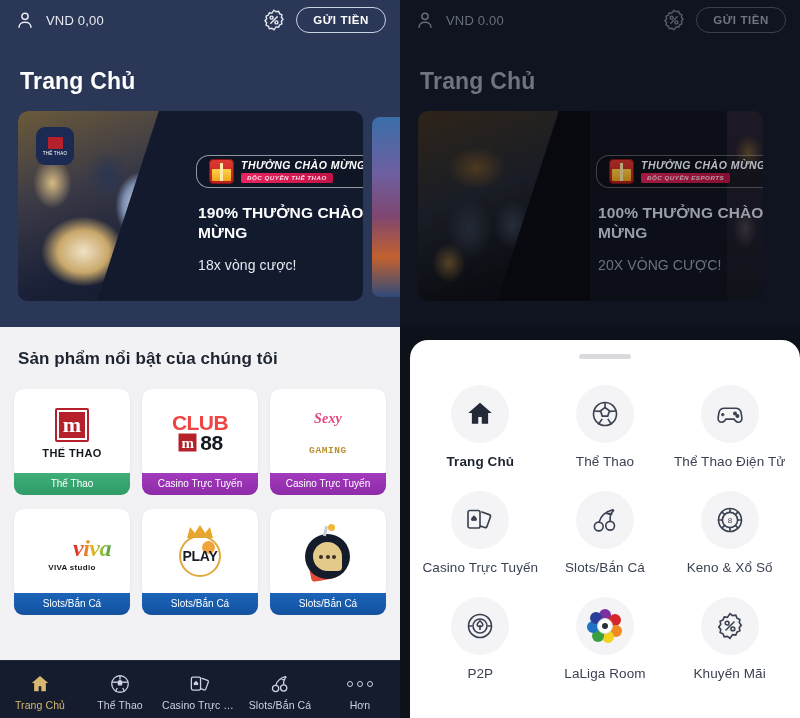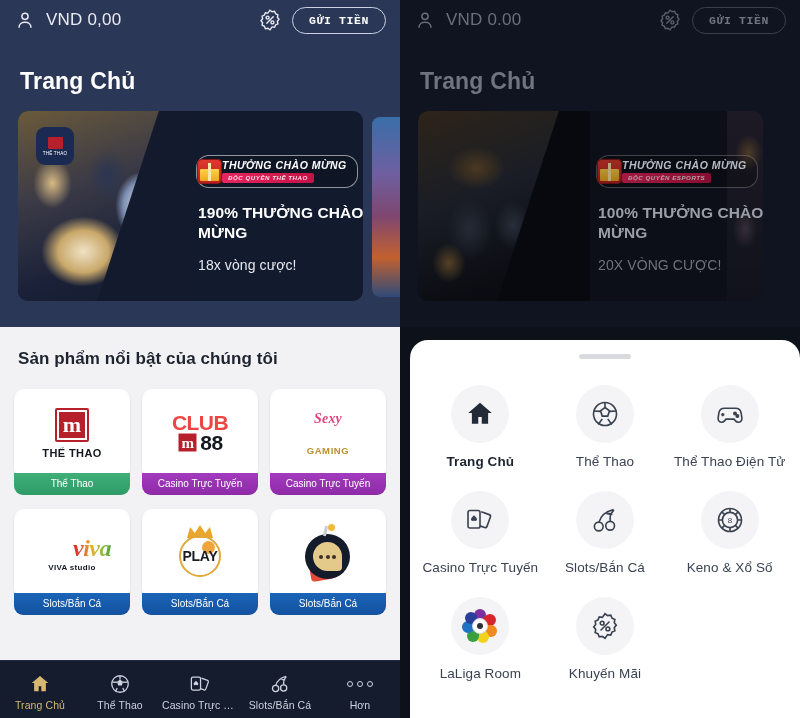--- a/index.html
+++ b/index.html
@@ -19,31 +19,31 @@
   
   .app-header {
     position: relative; height: 40px; width: 100%;
     background: #2b3756;
     display: flex; align-items: center; padding: 0 14px; gap: 10px;
   }
   .panel-right .app-header { background: #0f1420; }
 
   .acct { display: flex; align-items: center; gap: 10px; }
   .person-ic { width: 22px; height: 22px; display: block; }
-  .balance { color: #e8ebf2; font-size: 17px; letter-spacing: .2px; white-space: nowrap; }
+  .balance { color: #e8ebf2; font-size: 13px; letter-spacing: .2px; white-space: nowrap; }
   .panel-right .balance { color: #6a6f7c; }
 
   .hdr-spacer { flex: 1; }
   .promo-badge-ic { width: 24px; height: 24px; display: block; }
   .deposit-btn {
     border: 1.4px solid #c9d0e0; border-radius: 16px;
     color: #ffffff; background: transparent;
     font-size: 11.5px; font-weight: 700; letter-spacing: .6px;
     padding: 6px 16px; white-space: nowrap; cursor: pointer;
-    font-family: Liberation Mono, monospace;
+    font-family: Liberation Sans, sans-serif;
   }
   .panel-right .deposit-btn { color: #70757f; border-color: #3b4048; }
 
   
   .hero-wrap { background: #2b3756; padding: 18px 0 20px 0; }
   .panel-right .hero-wrap { background: #0f1420; }
   .page-title {
     color: #ffffff; font-size: 23px; font-weight: 700;
     padding: 10px 20px 16px 20px; letter-spacing: .2px;
   }
@@ -117,23 +117,23 @@
   }
   .art-chip .chip-m {
     width: 15px; height: 12px; background: #b5202a; border-radius: 1px;
   }
   .art-chip .chip-t { color: #ffffff; font-size: 4.6px; letter-spacing: .2px; }
 
   
   .banner-copy { position: absolute; left: 178px; top: 0; right: 8px; height: 190px; }
   .wb-chip {
     position: absolute; left: 0; top: 44px;
-    display: flex; align-items: center; 
+    display: flex; align-items: center; gap: 7px;
     border: 1px solid rgba(255,255,255,.55); border-radius: 13px;
-    padding: 3px 10px 3px 0; background: rgba(0,0,0,.18);
+    padding: 3px 10px 3px 12px; background: rgba(0,0,0,.18);
   }
   .gift-ic {
     width: 25px; height: 25px; border-radius: 5px;
     background: linear-gradient(180deg,#e03a30 0%,#b81f20 100%);
     position: relative; flex: none;
     box-shadow: 0 0 0 1px #8a1616 inset;
   }
   .gift-ic::before {
     content:""; position:absolute; left: 3px; top: 10px; width: 19px; height: 12px;
     background: linear-gradient(180deg,#ffd24a 0%,#f0a81e 100%); border-radius: 1px;
@@ -219,21 +219,21 @@
   }
   .c88-88 { color:#14181f; font-size:21px; font-weight:700; letter-spacing:-.5px;text-align:center; }
 
   .logo-sexy { display:flex; flex-direction:column; align-items:center; gap:18px; }
   .sx-top {
     color:#e0457f; font-family:"Liberation Serif", serif; font-style:italic;
     font-weight:700; font-size:14px; letter-spacing:.2px;
   }
   .sx-bot {
     color:#b9912f; font-size:9.5px; font-weight:700; letter-spacing:.6px;
-    font-family:Liberation Sans, sans-serif;
+    font-family:Liberation Mono, monospace;
   }
 
   .logo-viva { display:flex; flex-direction:column; align-items:center; gap:1px; }
   .vv-word {
     font-family:"Liberation Serif", serif; font-style:italic; font-weight:700;
     font-size:24px; letter-spacing:-.5px;
     background: linear-gradient(90deg,#d8232a 0%,#e2562c 22%,#eab01f 48%,#9cc23b 72%,#4fa23e 100%);
     -webkit-background-clip: text; background-clip: text; color: transparent; margin-left: 40px;
   }
   .vv-sub { color:#14181f; font-size:8px; font-weight:700; letter-spacing:.3px; }
@@ -641,20 +641,31 @@
             <svg class="mi-svg" viewBox="0 0 24 24" fill="none" stroke="#3a4252" stroke-width="1.3">
               <circle cx="12" cy="12" r="9.2"></circle>
                 <circle cx="12" cy="12" r="6.1"></circle>
               <path d="M12 2.8v3.1M12 18.1v3.1M2.8 12h3.1M18.1 12h3.1M5.5 5.5l2.2 2.2M16.3 16.3l2.2 2.2M18.5 5.5l-2.2 2.2M7.7 16.3l-2.2 2.2"></path>
               <text x="12" y="14.7" font-size="6.4" font-family="Liberation Sans, sans-serif" fill="#3a4252" stroke="none" text-anchor="middle">8</text>
             </svg>
           </span>
           <span class="menu-lbl">Keno &amp; Xổ Số</span>
         </div>
 
+        <div class="menu-item">
+          <span class="menu-circle">
+            <svg class="mi-svg" viewBox="0 0 24 24" fill="none" stroke="#3a4252" stroke-width="1.3">
+              <circle cx="12" cy="12" r="9.2"></circle>
+                <circle cx="12" cy="12" r="5.6"></circle>
+              <path d="M12 7.8c1.4 1.3 2.3 2.3 2.3 3.2a1.35 1.35 0 01-2.3.85 1.35 1.35 0 01-2.3-.85c0-.9.9-1.9 2.3-3.2z"></path>
+              <path d="M12 11.9v3.2M2.8 12h3M18.2 12h3"></path>
+            </svg>
+          </span>
+          <span class="menu-lbl">P2P</span>
+        </div>
 
         <div class="menu-item">
           <span class="menu-circle">
             <span class="laliga">
               <i class="p1"></i>
                 <i class="p2"></i>
                 <i class="p3"></i>
                 <i class="p4"></i>
               <i class="p5"></i>
                 <i class="p6"></i>

